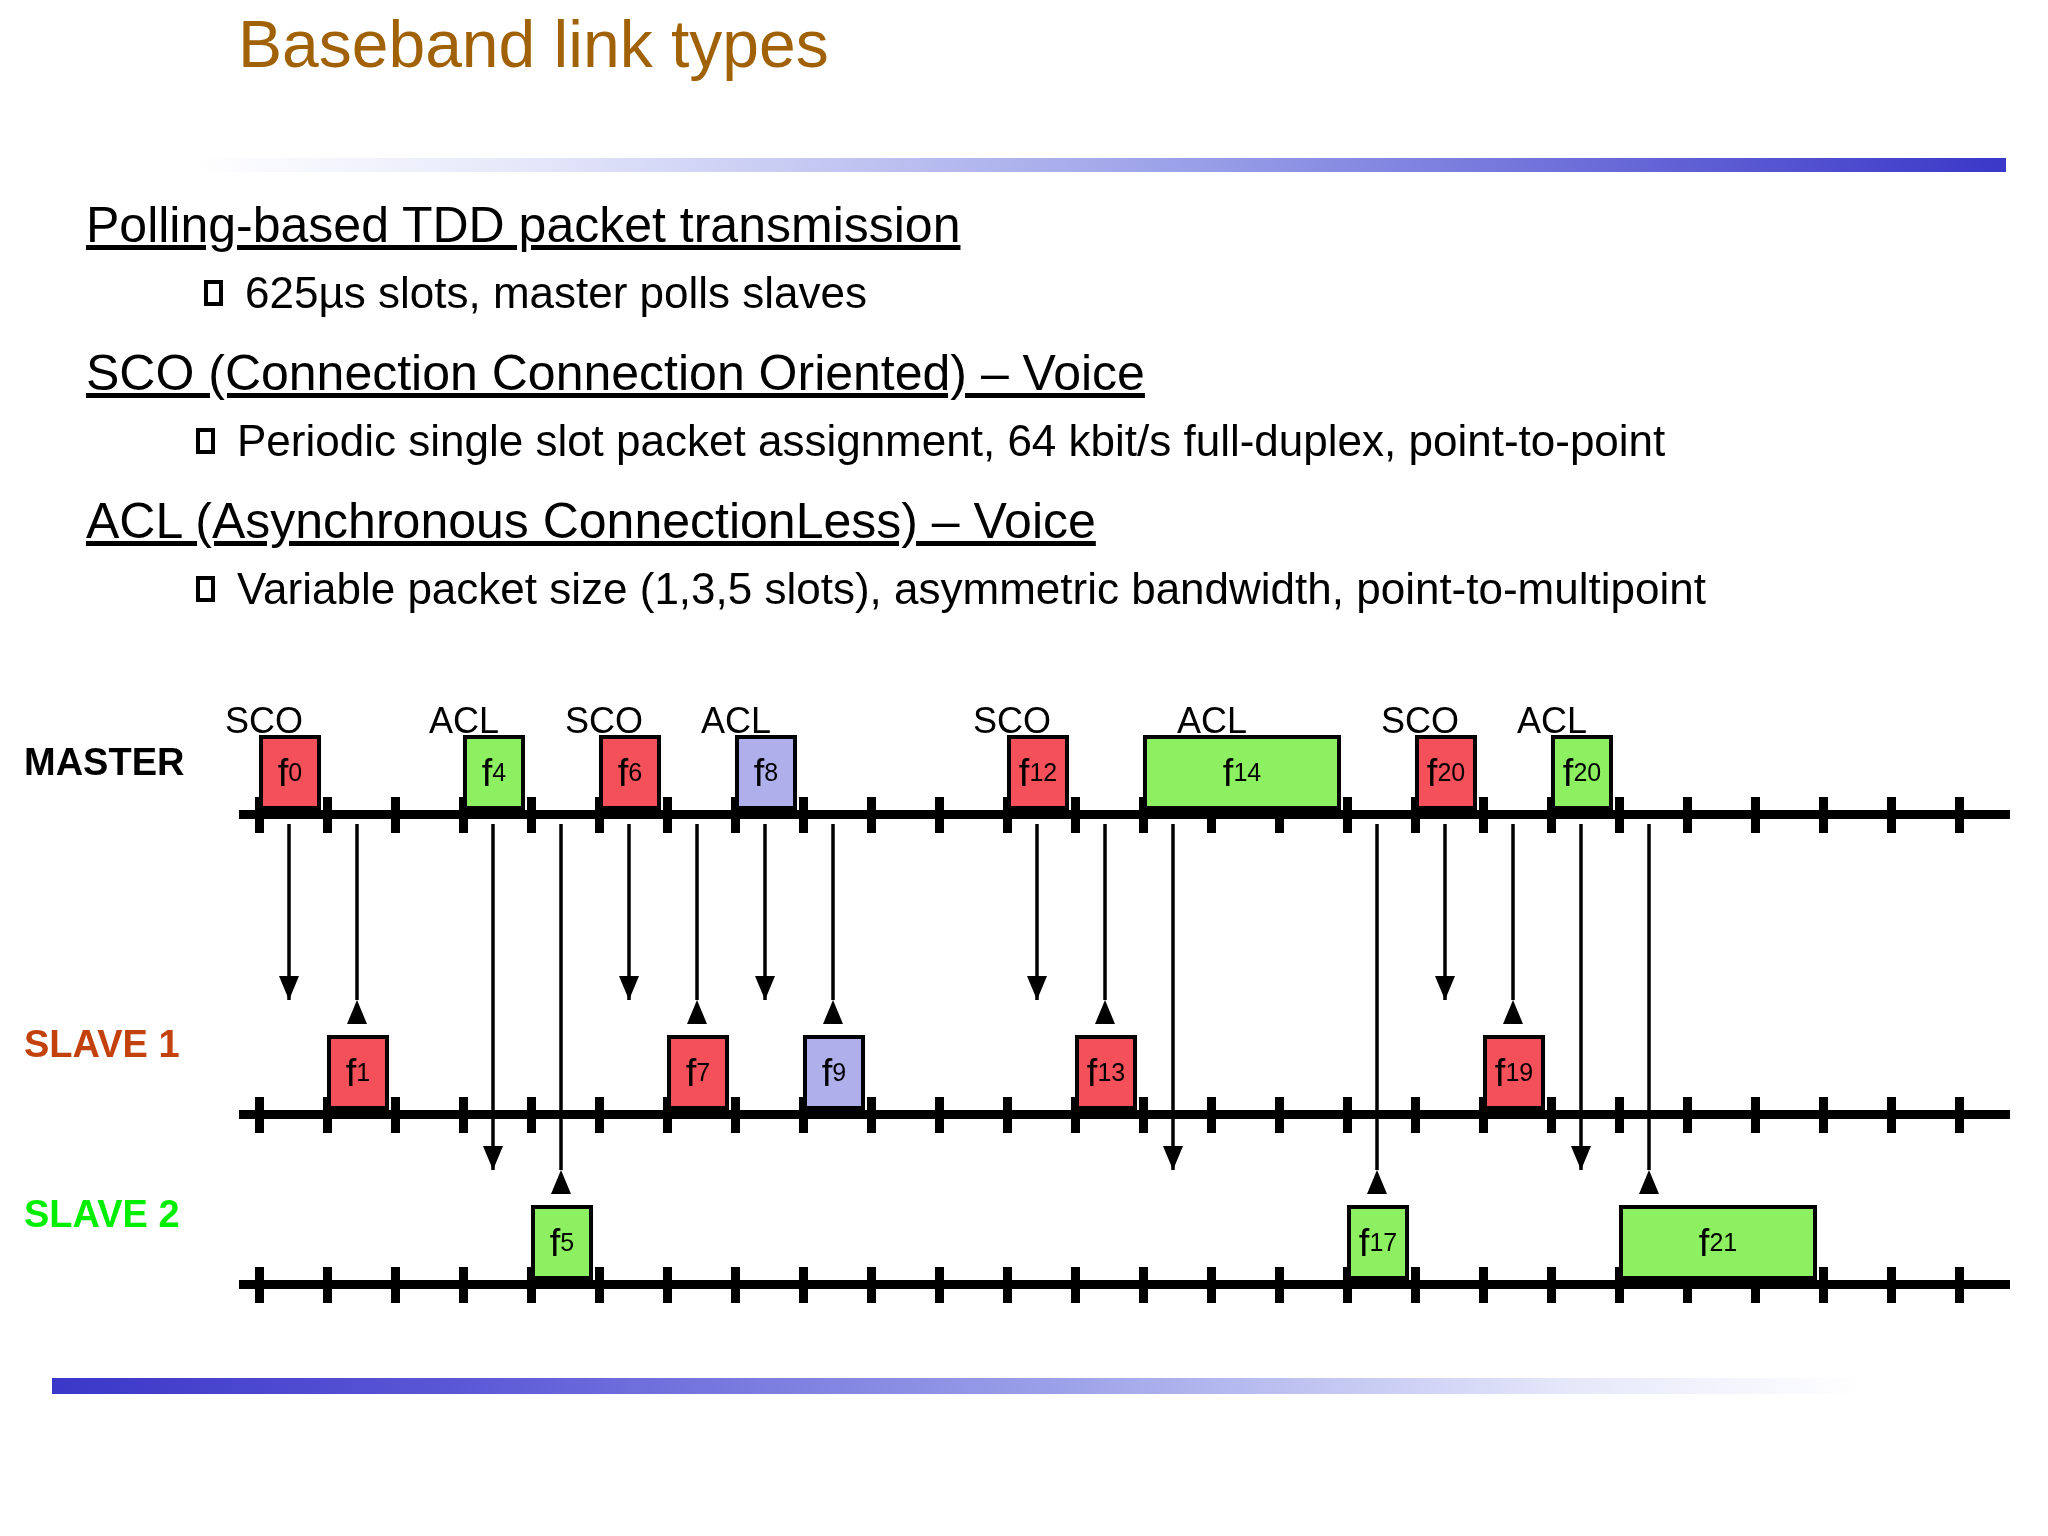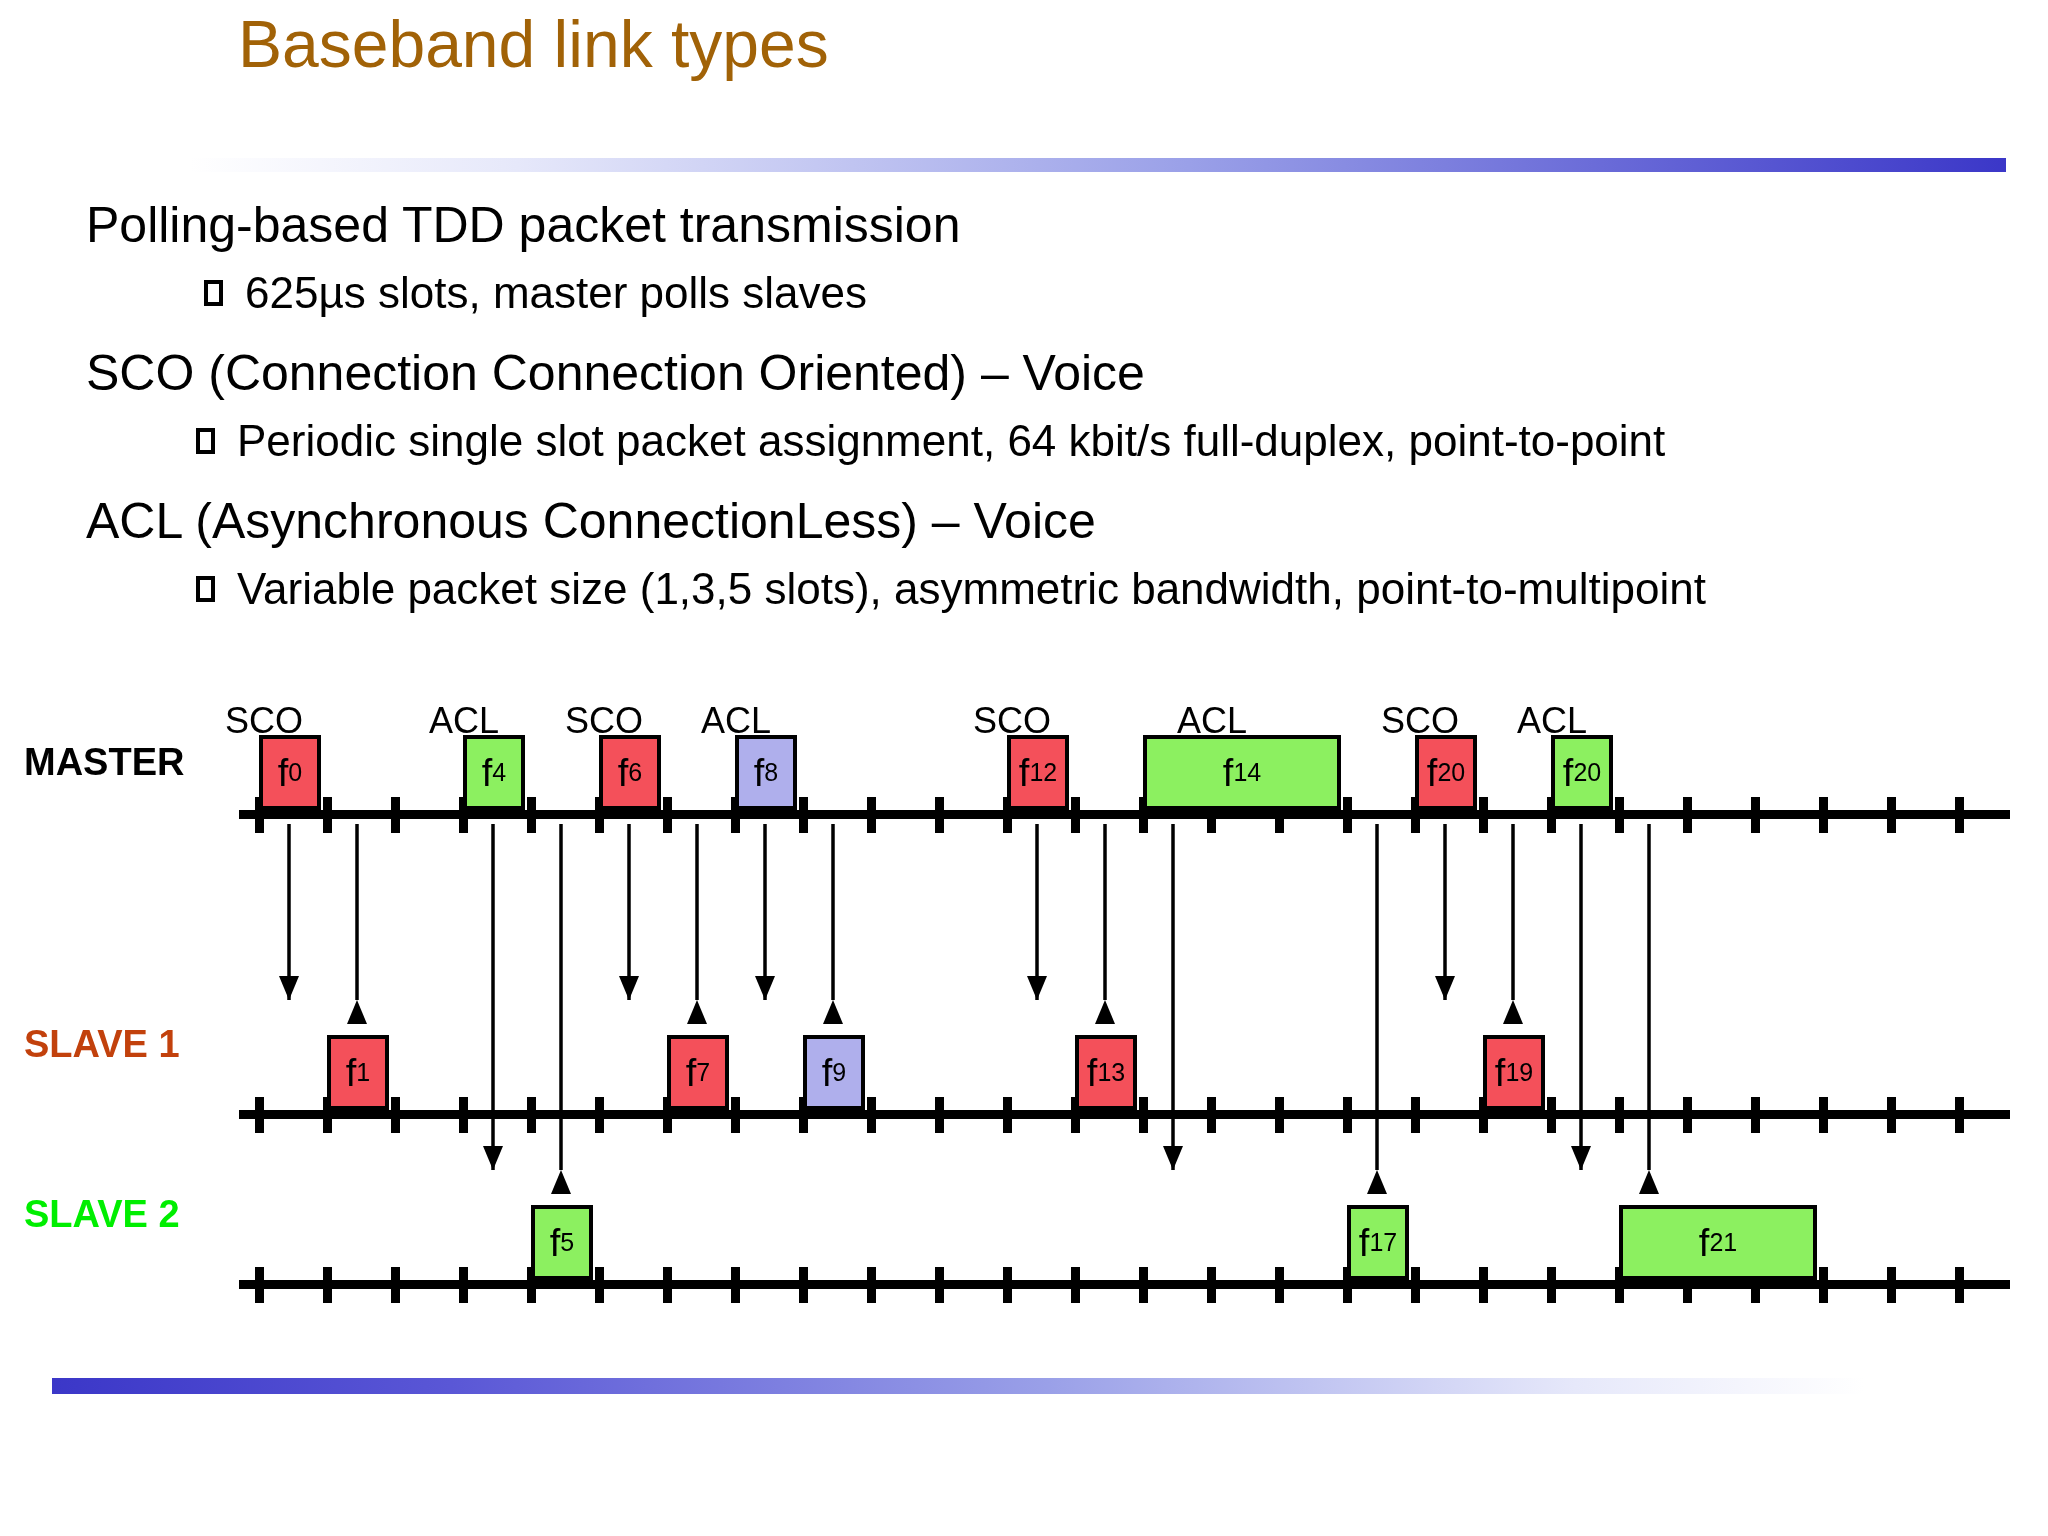--- a/index.html
+++ b/index.html
@@ -53,20 +53,21 @@
     left: 0px;
     top: 196px;
     width: 2048px;
   }
   .lvl1 {
     position: absolute;
     left: 86px;
     font-size: 50px;
     color: #000000;
     white-space: nowrap;
+    text-decoration: underline;
   }
   .lvl2 {
     position: absolute;
     left: 196px;
     font-size: 44px;
     color: #000000;
     white-space: nowrap;
     display: flex;
     align-items: flex-start;
   }

